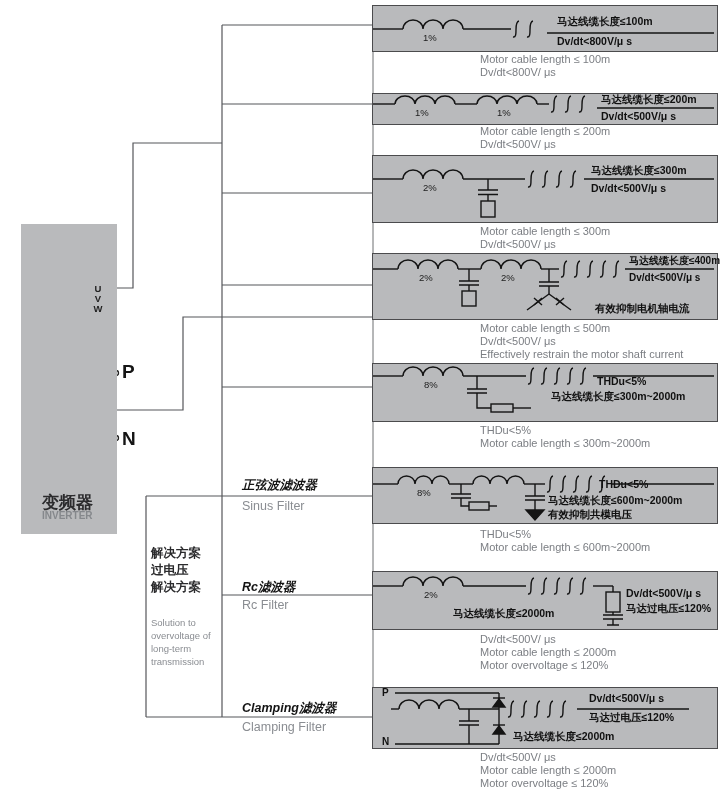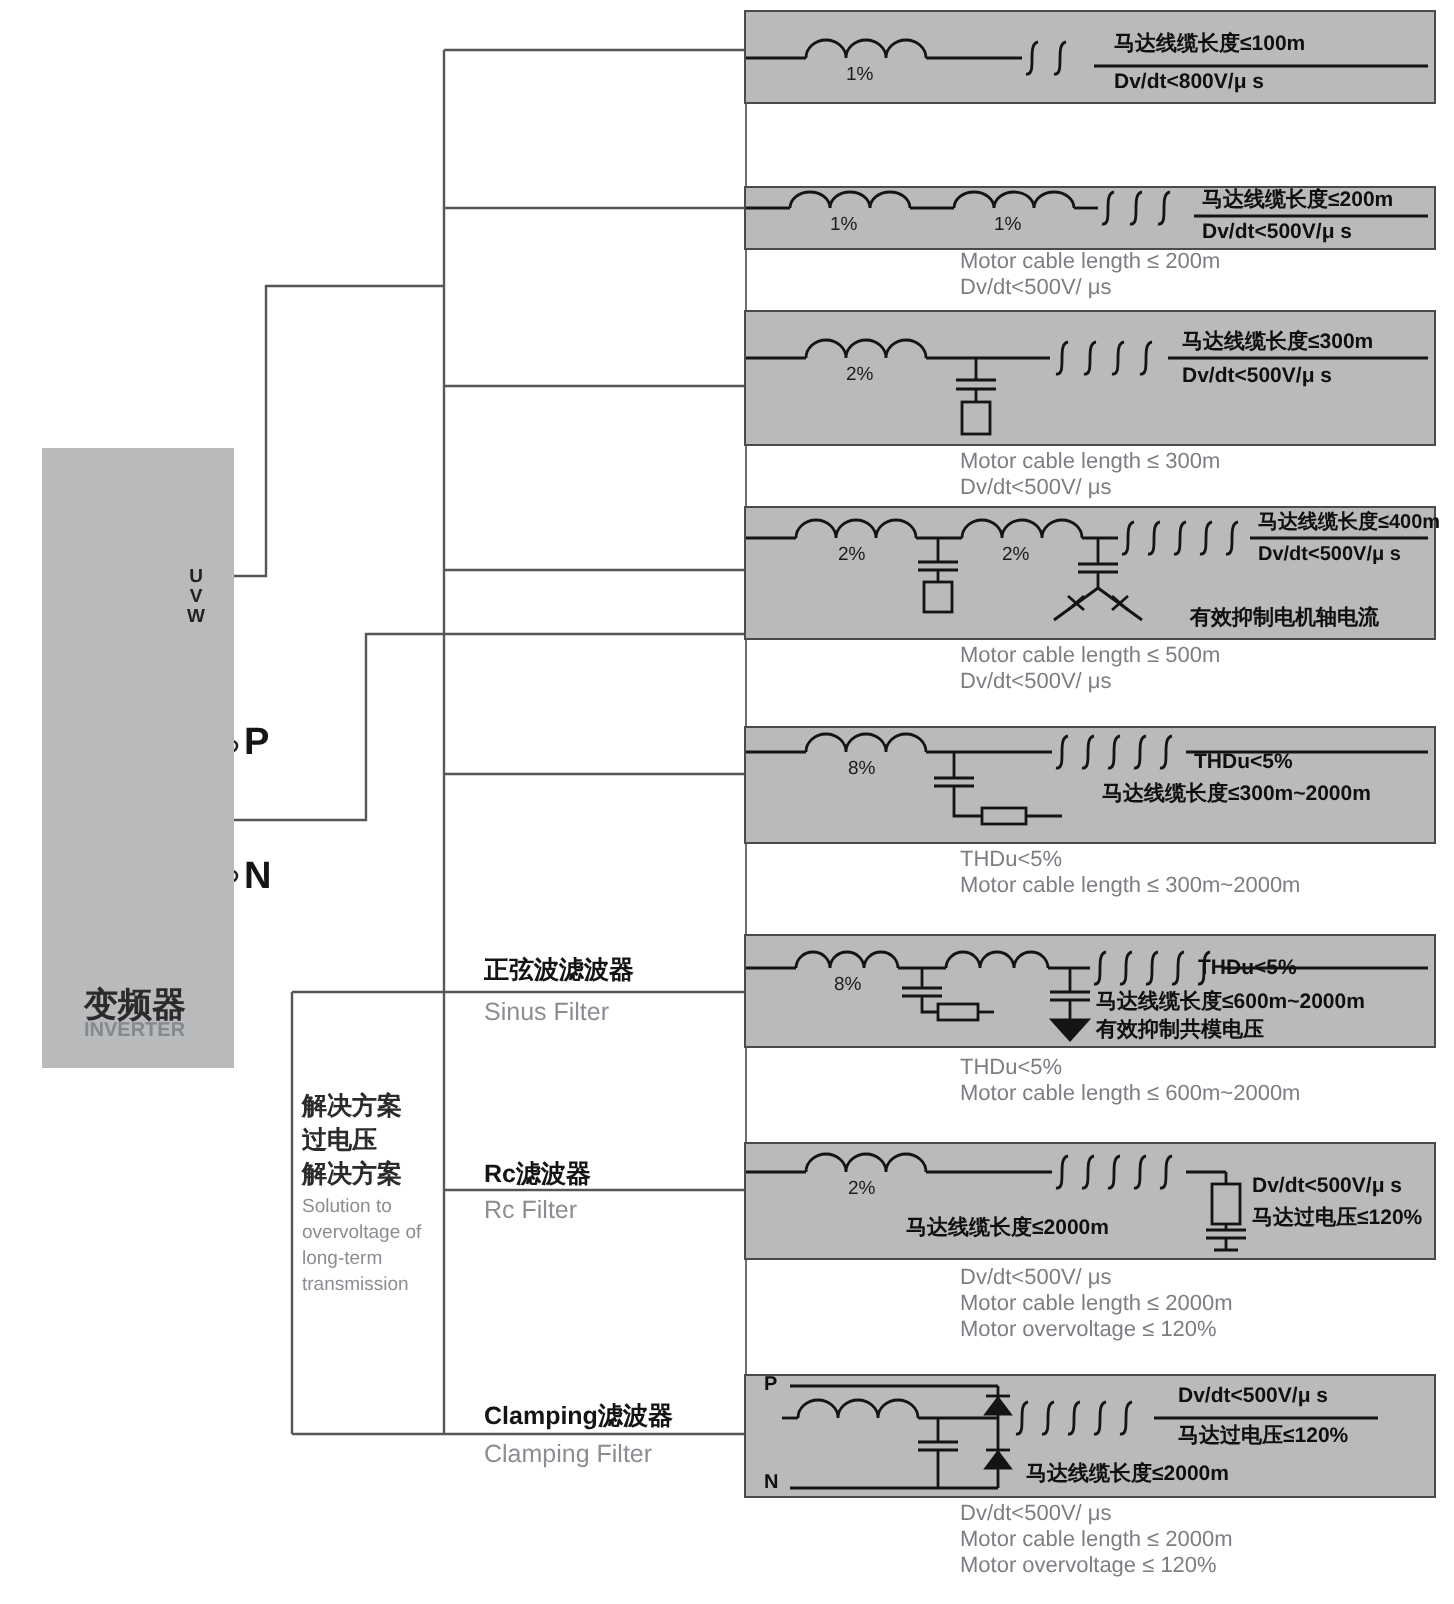--- a/index.html
+++ b/index.html
@@ -9,21 +9,21 @@
   .wires{position:absolute;left:0;top:0;z-index:1;}
   .fbox{position:absolute;left:372px;width:346px;background:#b9babc;border:1px solid #4b4b4d;
         box-sizing:border-box;z-index:2;}
   .fbox svg{position:absolute;left:0;top:0;}
   .zh{position:absolute;font-weight:bold;font-size:10.5px;color:#101010;white-space:nowrap;
       font-family:"Liberation Sans",sans-serif;z-index:3;}
   .pct{position:absolute;font-size:9.5px;color:#1c1c1c;white-space:nowrap;z-index:3;}
   .pn{position:absolute;font-weight:bold;font-size:10px;color:#101010;z-index:3;}
   .notes{position:absolute;left:480px;color:#7b7e83;font-size:11px;line-height:13px;z-index:2;}
   .notes span{display:block;white-space:nowrap;}
-  .flabel-zh{position:absolute;left:242px;font-weight:bold;font-size:12.5px;color:#141414;z-index:3;white-space:nowrap;}
+  .flabel-zh{position:absolute;left:242px;font-weight:bold;font-size:12.5px;color:#141414;z-index:3;white-space:nowrap;font-style:italic;}
   .flabel-en{position:absolute;left:242px;font-size:12.5px;color:#8a8d92;z-index:3;white-space:nowrap;}
   .inv{position:absolute;left:21px;top:224px;width:96px;height:310px;background:#b9babc;z-index:1;}
   .invzh{position:absolute;left:42px;top:491px;font-weight:bold;font-size:17px;color:#2b2b2d;z-index:3;}
   .inven{position:absolute;left:42px;top:510px;font-weight:bold;font-size:10px;color:#85888c;z-index:3;}
   .uvw{position:absolute;left:92px;width:12px;text-align:center;font-weight:bold;font-size:9.5px;color:#222;z-index:3;}
   .bigpn{position:absolute;left:122px;font-weight:bold;font-size:19px;color:#151515;z-index:3;}
   .grp{position:absolute;left:151px;z-index:3;}
   .grp .t{display:block;font-weight:bold;font-size:12.5px;color:#2b2b2d;line-height:17px;white-space:nowrap;}
   .grp .s{display:block;font-size:9.5px;color:#8a8d92;line-height:13px;white-space:nowrap;}
 </style>
@@ -65,21 +65,21 @@
   <span class="uvw" style="top:303px">W</span>
   <span class="bigpn" style="top:361px">P</span>
   <span class="bigpn" style="top:428px">N</span>
   <span class="invzh">变频器</span>
   <span class="inven">INVERTER</span>
 
   <div class="grp" style="top:545px">
     <span class="t">解决方案</span>
     <span class="t">过电压</span>
     <span class="t">解决方案</span>
-    <span class="s" style="margin-top:1px">Solution to</span>
+    <span class="s" style="margin-top:20px">Solution to</span>
     <span class="s">overvoltage of</span>
     <span class="s">long-term</span>
     <span class="s">transmission</span>
   </div>
 
   <span class="flabel-zh" style="top:477px">正弦波滤波器</span>
   <span class="flabel-en" style="top:499px">Sinus Filter</span>
   <span class="flabel-zh" style="top:579px">Rc滤波器</span>
   <span class="flabel-en" style="top:598px">Rc Filter</span>
   <span class="flabel-zh" style="top:700px">Clamping滤波器</span>
@@ -92,20 +92,24 @@
         <path d="M30,23 a10,9 0 0 1 20,0 a10,9 0 0 1 20,0 a10,9 0 0 1 20,0"></path>
         <path d="M90,23 H138"></path>
         <path d="M140,31 C146,32 140,16 146,15"></path>
         <path d="M154,31 C160,32 154,16 160,15"></path>
         <path d="M174,27 H341"></path>
       </g>
     </svg>
     <span class="pct" style="left:50px;top:26px">1%</span>
     <span class="zh" style="left:184px;top:9px">马达线缆长度≤100m</span>
     <span class="zh" style="left:184px;top:29px">Dv/dt&lt;800V/μ s</span>
+  </div>
+  <div class="notes" style="top:53px">
+    <span>Motor cable length ≤ 100m</span>
+    <span>Dv/dt&lt;800V/ μs</span>
   </div>
 
   <div class="fbox" style="top:93px;height:32px">
     <svg width="344" height="30">
       <g stroke="#141414" stroke-width="1.4" fill="none">
         <path d="M0,10 H22"></path>
         <path d="M22,10 a10,8 0 0 1 20,0 a10,8 0 0 1 20,0 a10,8 0 0 1 20,0"></path>
         <path d="M82,10 H104"></path>
         <path d="M104,10 a10,8 0 0 1 20,0 a10,8 0 0 1 20,0 a10,8 0 0 1 20,0"></path>
         <path d="M164,10 H176"></path>
@@ -181,20 +185,21 @@
     </svg>
     <span class="pct" style="left:46px;top:18px">2%</span>
     <span class="pct" style="left:128px;top:18px">2%</span>
     <span class="zh" style="left:256px;top:0px;font-size:10px">马达线缆长度≤400m</span>
     <span class="zh" style="left:256px;top:18px;font-size:10px">Dv/dt&lt;500V/μ s</span>
     <span class="zh" style="left:222px;top:48px">有效抑制电机轴电流</span>
   </div>
   <div class="notes" style="top:322px">
     <span>Motor cable length ≤ 500m</span>
     <span>Dv/dt&lt;500V/ μs</span>
+    <span>Effectively restrain the motor shaft current</span>
   </div>
 
   <div class="fbox" style="top:363px;height:59px">
     <svg width="344" height="57">
       <g stroke="#141414" stroke-width="1.4" fill="none">
         <path d="M0,12 H30"></path>
         <path d="M30,12 a10,9 0 0 1 20,0 a10,9 0 0 1 20,0 a10,9 0 0 1 20,0"></path>
         <path d="M90,12 H153"></path>
         <path d="M104,12 V25"></path>
         <path d="M94,25 H114 M94,29 H114"></path>

